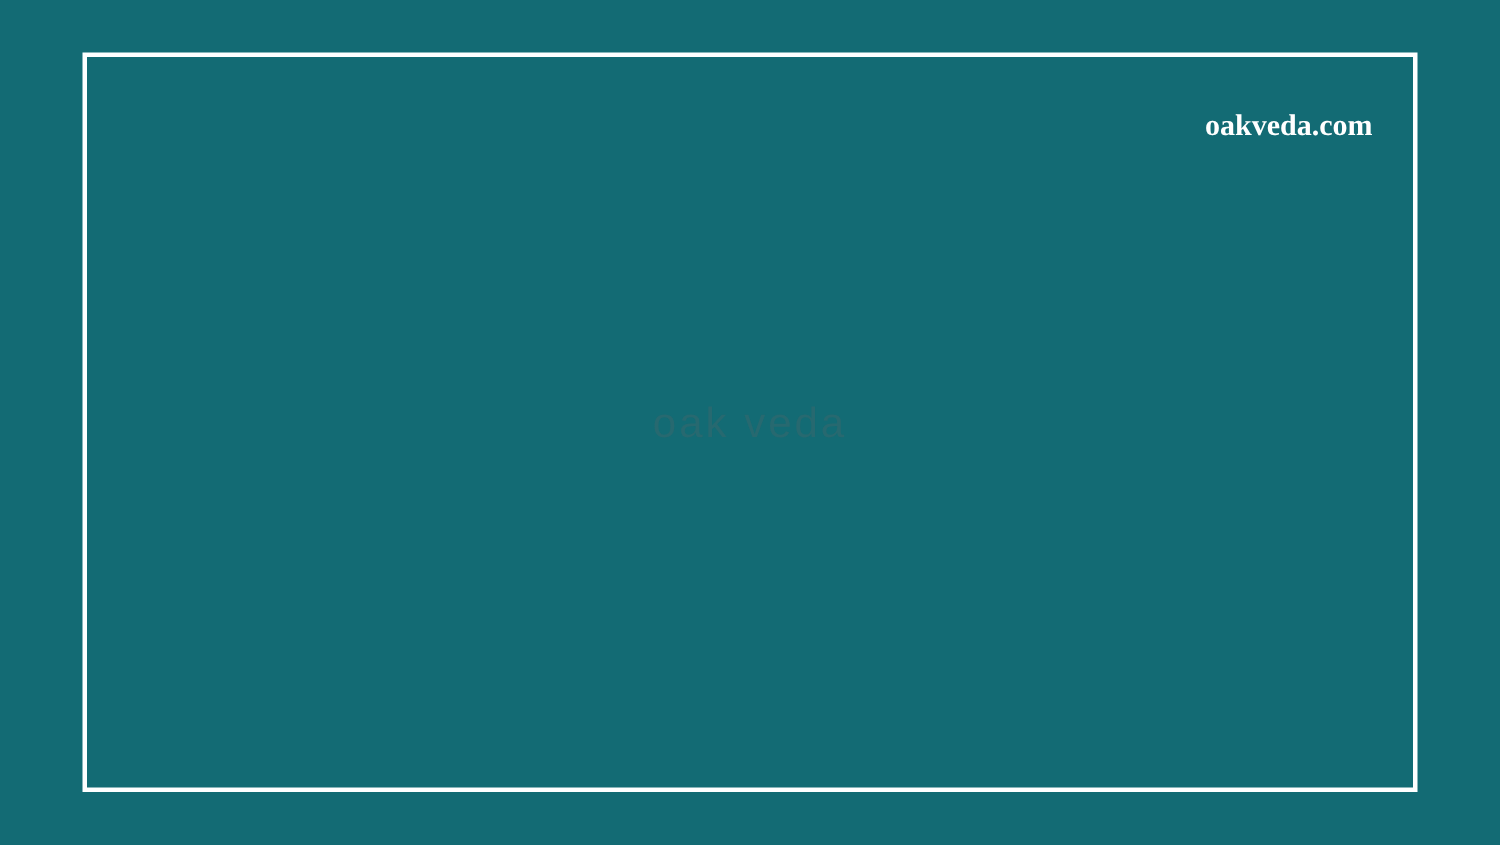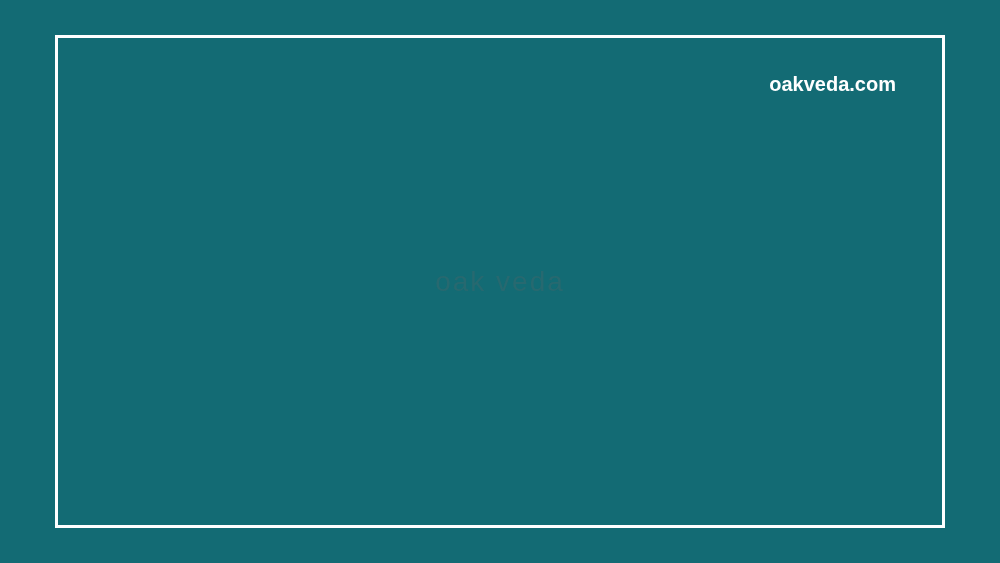--- a/index.html
+++ b/index.html
@@ -15,23 +15,24 @@
       position: relative;
       overflow: hidden;
     }
     .frame {
       position: absolute;
       top: 35px;
       left: 55px;
       right: 55px;
       bottom: 35px;
       border: 3px solid #ffffff;
-      padding: 30px 46px;
+      padding: 30px 27px;
       display: flex;
       flex-direction: column;
+      font-family: Liberation Serif, serif;
     }
     .website {
       color: #ffffff;
       font-size: 20px;
       font-weight: 700;
       text-align: right;
       margin-top: 5px;
     }
     .title {
       color: #e6f4f4;

